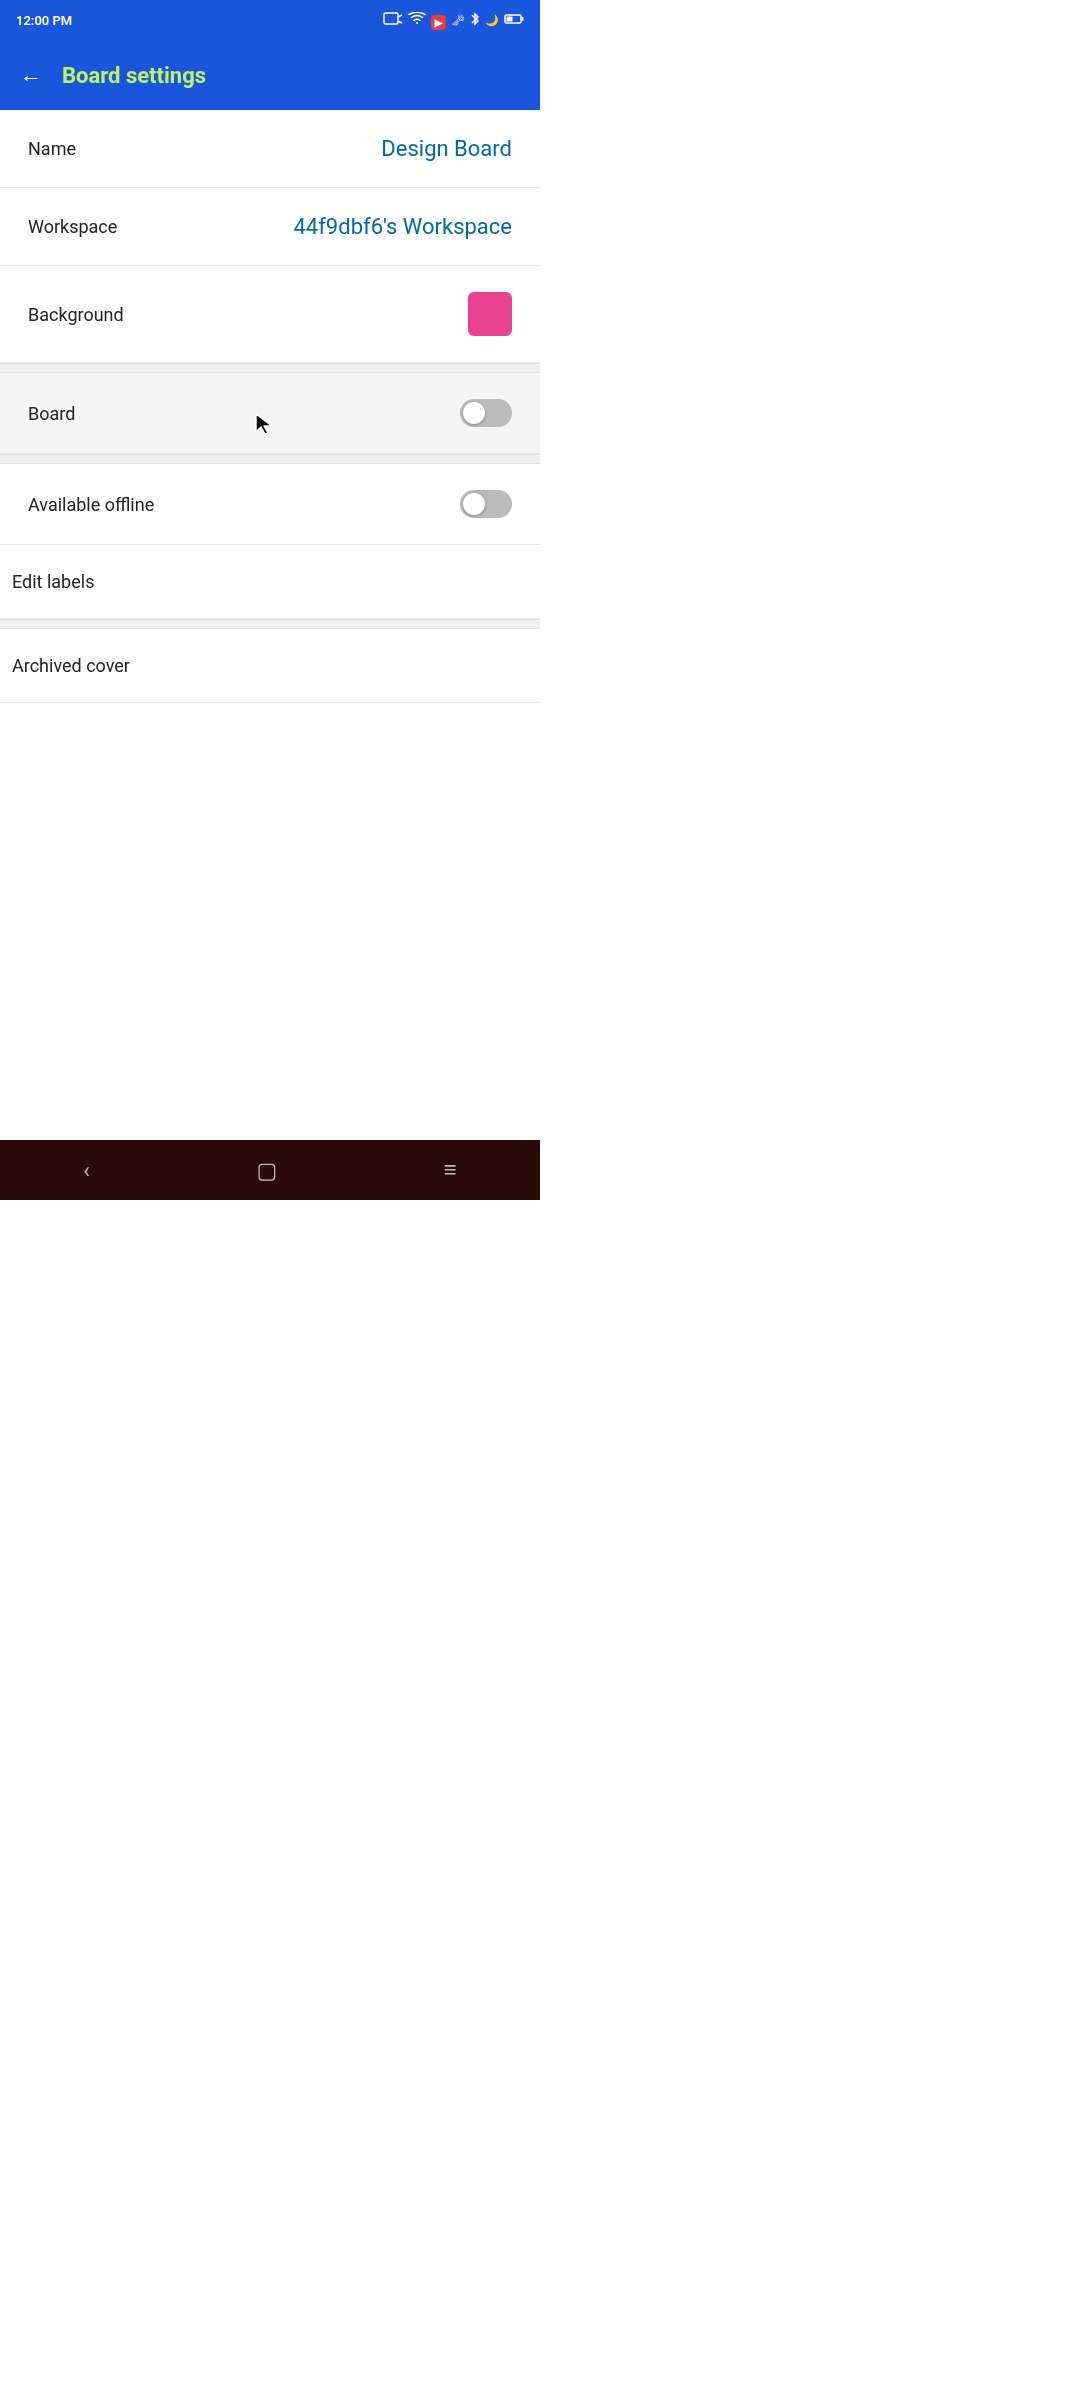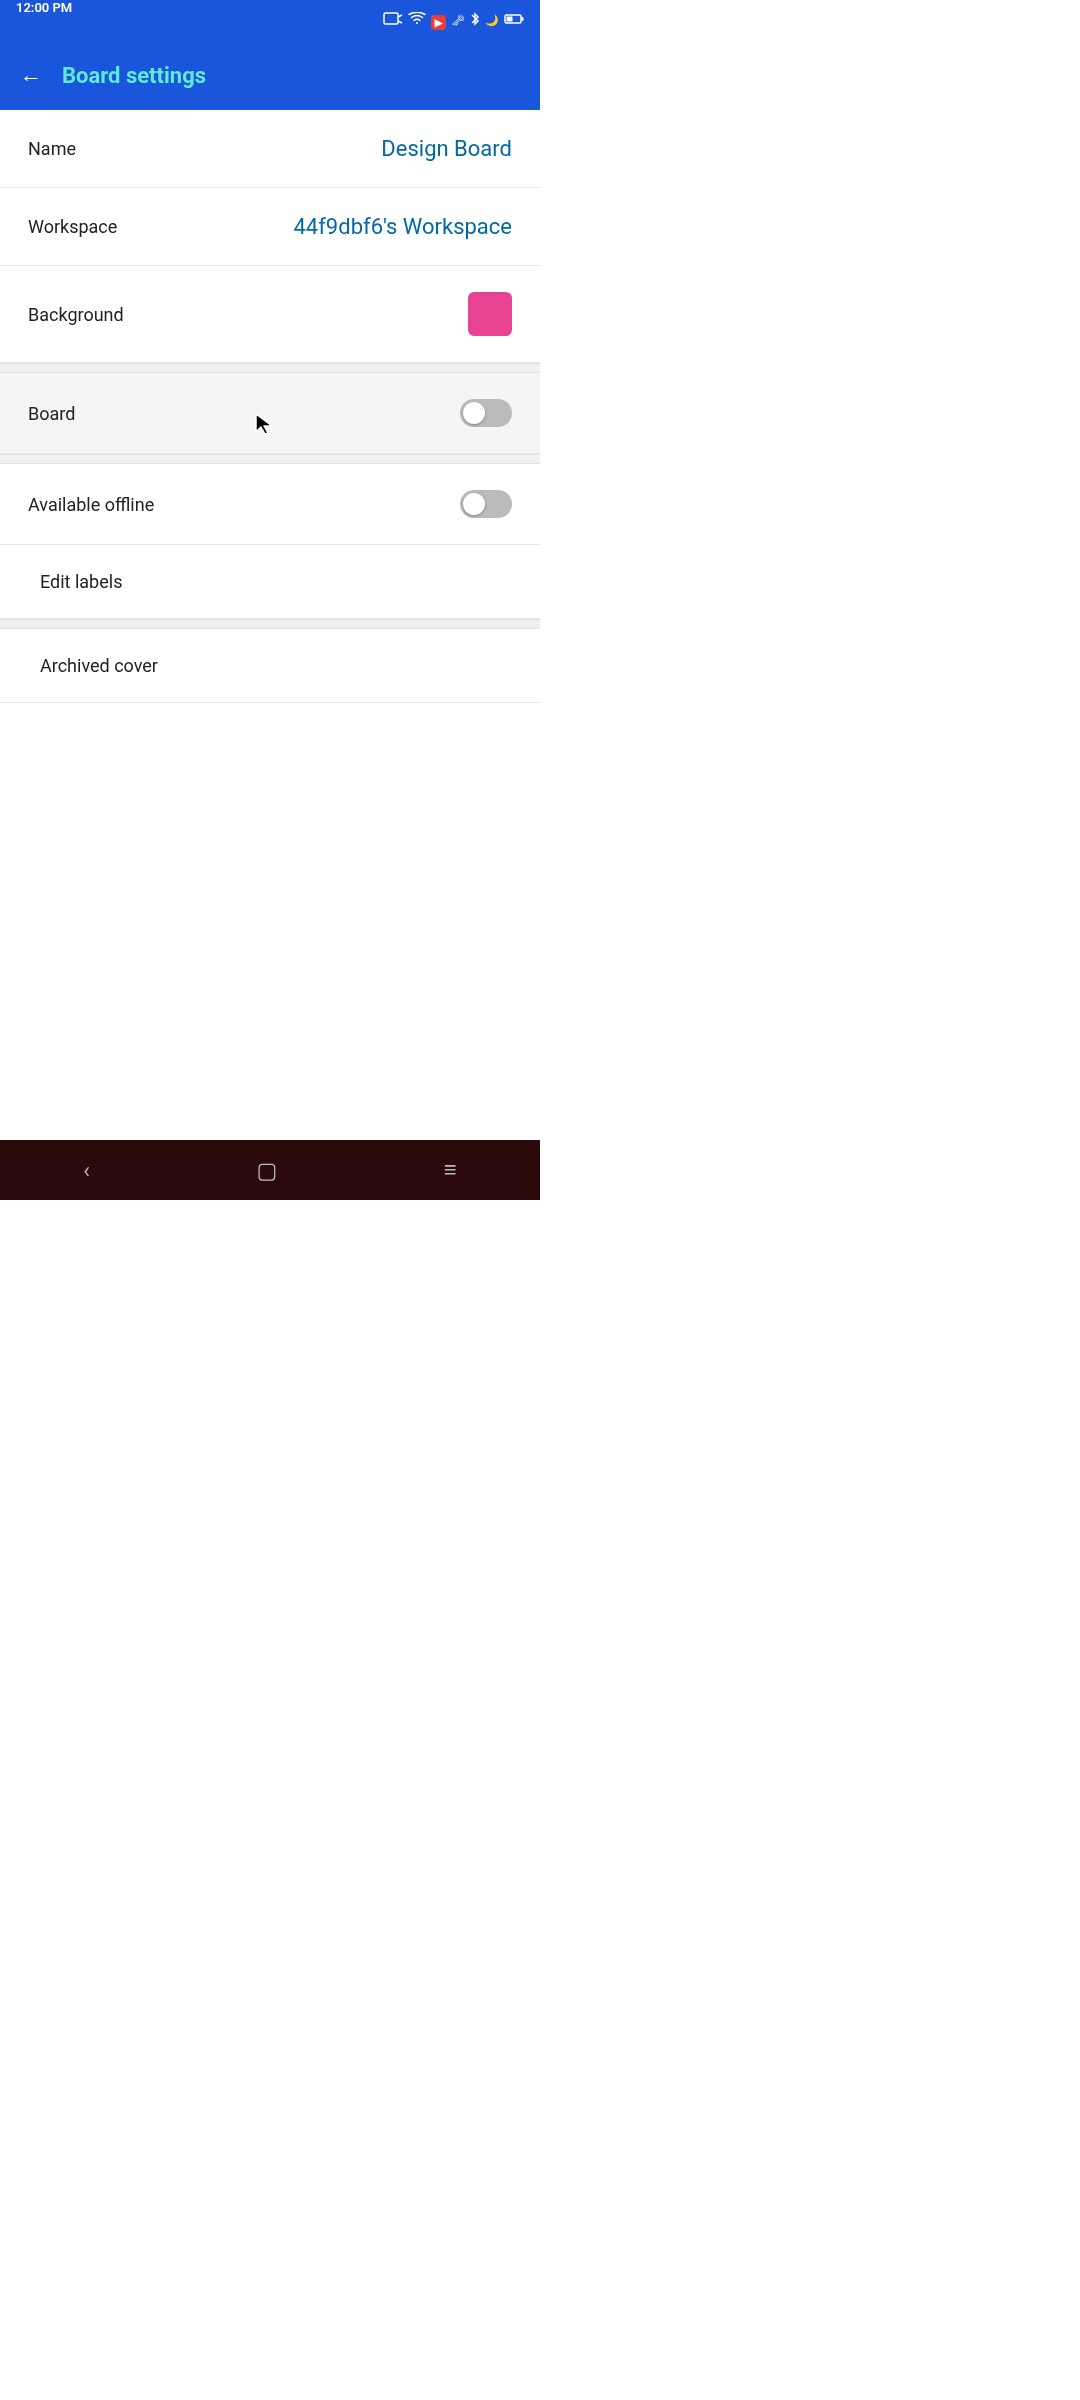--- a/index.html
+++ b/index.html
@@ -17,20 +17,21 @@
       overflow: hidden;
       position: relative;
     }
 
     
     .status-bar {
       width: 100%;
       height: 40px;
       background: #1a56db;
       display: flex;
+      align-items: center;
       justify-content: space-between;
       padding: 0 16px;
     }
 
     .status-time {
       color: white;
       font-size: 13px;
       font-weight: 600;
     }
 
@@ -65,21 +66,21 @@
       gap: 20px;
     }
 
     .back-arrow {
       color: white;
       font-size: 22px;
       cursor: pointer;
     }
 
     .header-title {
-      color: #5eead4;
+      color: #bef264;
       font-size: 22px;
       font-weight: 700;
     }
 
     
     .settings-content {
       background: #ffffff;
       flex: 1;
     }
 
@@ -158,21 +159,21 @@
       height: 10px;
       background: #f0f0f0;
       border-top: 1px solid #e0e0e0;
       border-bottom: 1px solid #e0e0e0;
     }
 
     
     .setting-row-link {
       display: flex;
       align-items: center;
-      padding: 26px 40px;
+      padding: 26px 12px;
       border-bottom: 1px solid #e8e8e8;
       background: #ffffff;
       cursor: pointer;
     }
 
     
     .nav-bar {
       position: absolute;
       bottom: 0;
       width: 100%;

